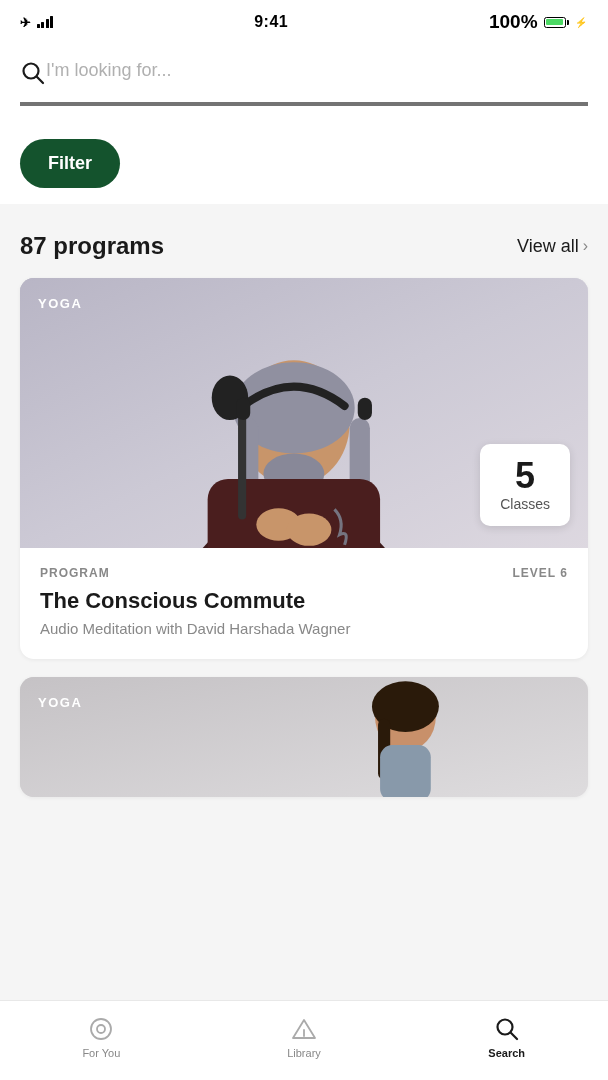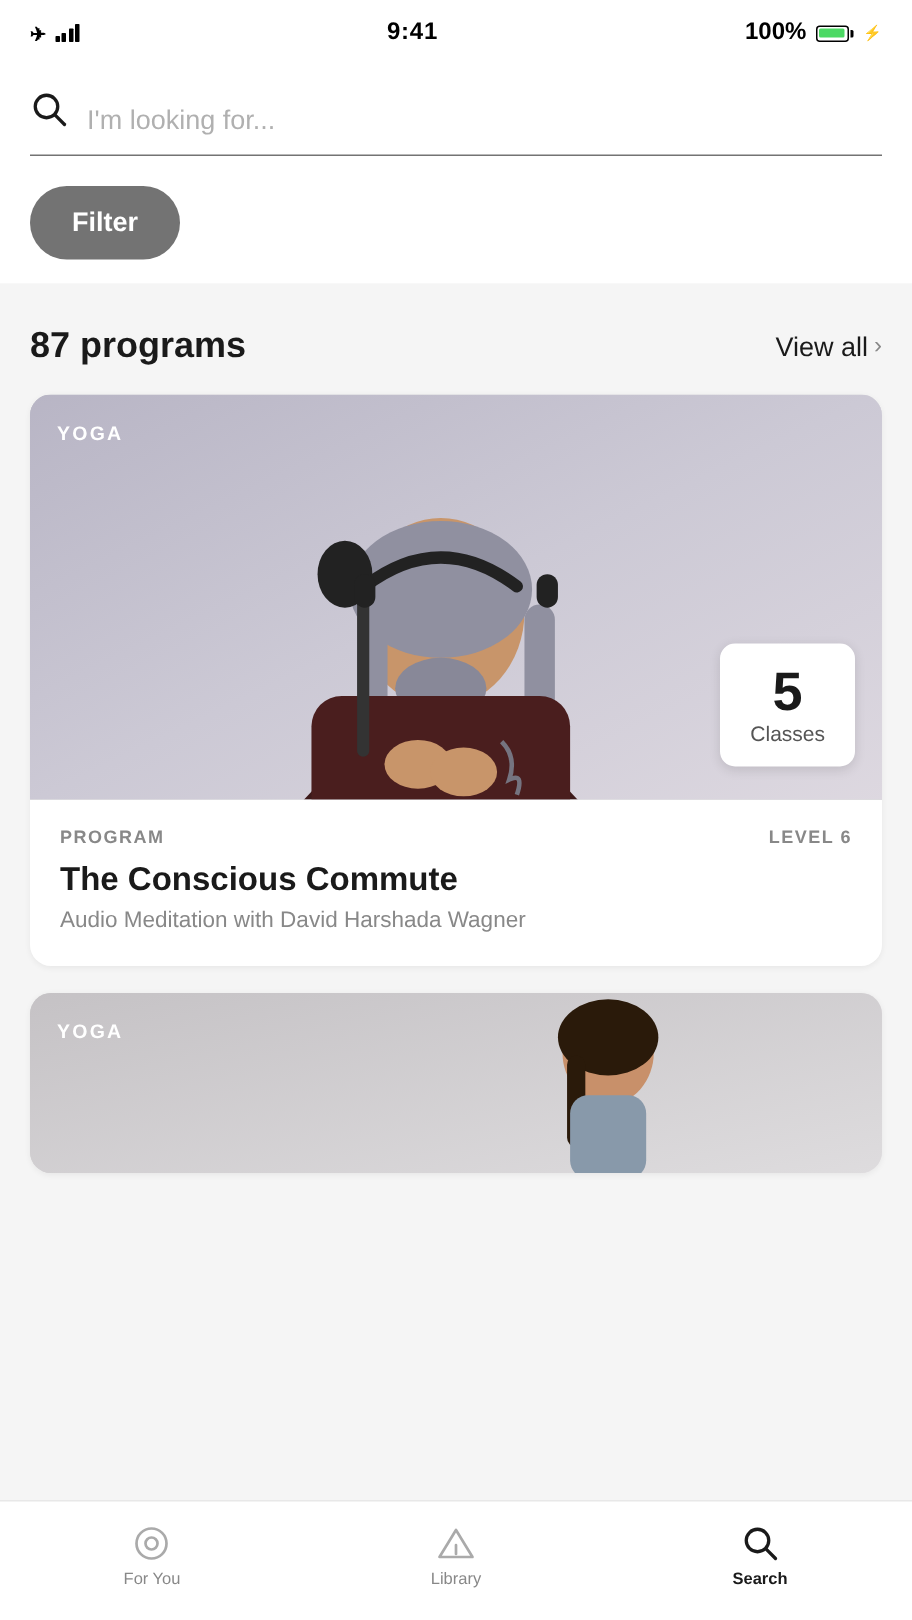--- a/index.html
+++ b/index.html
@@ -88,41 +88,40 @@
       font-size: 13px;
     }
 
     
     .search-section {
       background: #fff;
       padding: 16px 20px 16px 20px;
     }
     .search-bar {
       display: flex;
-      align-items: flex-end;
-      gap: 12px;
-      border-bottom: 1px solid #737373;
+      align-items: flex-start;
+      border-bottom: 4px solid #737373;
       padding-bottom: 12px;
     }
     .search-icon-wrap {
       flex-shrink: 0;
     }
     .search-icon-svg {
       width: 26px;
       height: 26px;
     }
     .search-input-fake {
       flex: 1;
       font-size: 18px;
       color: #b0b0b0;
       font-weight: 400;
     }
     .filter-button {
-      margin-top: 20px;
-      background: #737373;
+      margin-top: 33px;
+      background: #14532d;
       color: #fff;
       border: none;
       border-radius: 30px;
       padding: 14px 28px;
       font-size: 18px;
       font-weight: 600;
       cursor: pointer;
       display: inline-block;
     }
 
@@ -312,21 +311,21 @@
     <span class="airplane-icon">✈</span>
     <div class="signal-bars">
       <div class="signal-bar" style="height:4px;"></div>
       <div class="signal-bar" style="height:6px;"></div>
       <div class="signal-bar" style="height:9px;"></div>
       <div class="signal-bar" style="height:12px;"></div>
     </div>
   </div>
   <div class="status-center">9:41</div>
   <div class="status-right">
-    <span style="font-size:16px;font-weight:600;">100%</span>
+    <span style="font-size:19px;font-weight:600;">100%</span>
     <div class="battery-icon">
       <div class="battery-body">
         <div class="battery-fill"></div>
       </div>
       <div class="battery-tip"></div>
     </div>
     <span class="bolt">⚡</span>
   </div>
 </div>
 

